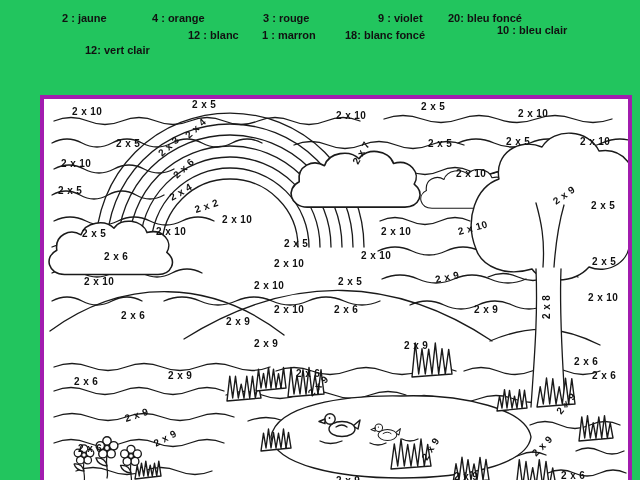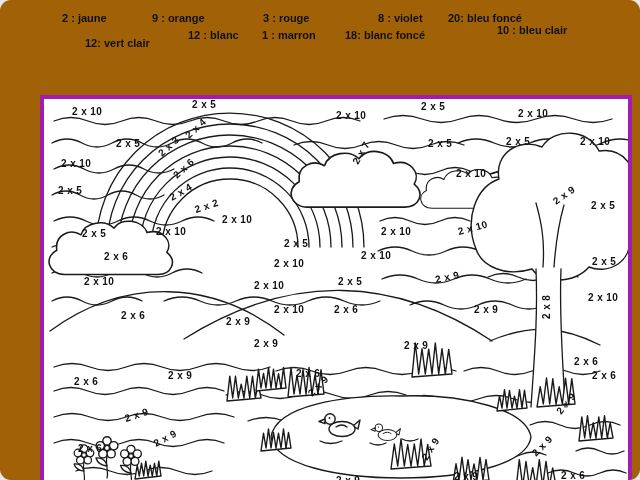--- a/index.html
+++ b/index.html
@@ -1,20 +1,19 @@
 <!DOCTYPE html>
 <html><head>
 <meta charset="utf-8">
 <style>
   html,body{margin:0;padding:0;background:#e8e8e8;}
   .page{
-    position:relative;width:640px;height:480px;background:#a16207;
+    position:relative;width:640px;height:480px;background:#22c55e;
     font-family:"Liberation Sans",sans-serif;overflow:hidden;
     margin:0 auto;
-    border-radius:11px;
   }
   .legend{position:absolute;left:0;top:0;width:640px;height:50px;}
   .li{
     position:absolute;font-size:11px;font-weight:700;color:#111;
     white-space:nowrap;font-family:"Liberation Sans",sans-serif;
   }
   .art-frame{
     position:absolute;left:40px;top:52px;width:584px;height:408px;
     border:4px solid #a21caf;box-sizing:content-box;background:#fff;margin-top:43px;
   }
@@ -23,25 +22,25 @@
     font-size:10px;font-weight:700;fill:#111;letter-spacing:.4px;
   }
 </style>
 </head>
 <body>
 
 <div class="page">
 
   <div class="legend">
     <span class="li" style="left:62px;top:12px">2 : jaune</span>
-    <span class="li" style="left:152px;top:12px">9 :  orange</span>
+    <span class="li" style="left:152px;top:12px">4 :  orange</span>
     <span class="li" style="left:263px;top:12px">3 : rouge</span>
-    <span class="li" style="left:378px;top:12px">8 : violet</span>
+    <span class="li" style="left:378px;top:12px">9 : violet</span>
     <span class="li" style="left:497px;top:24px">10 : bleu clair</span>
-    <span class="li" style="left:85px;top:37px">12: vert clair</span>
+    <span class="li" style="left:85px;top:44px">12: vert clair</span>
     <span class="li" style="left:188px;top:29px">12 : blanc</span>
     <span class="li" style="left:262px;top:29px">1 : marron</span>
     <span class="li" style="left:345px;top:29px">18: blanc foncé</span>
     <span class="li" style="left:448px;top:12px">20: bleu foncé</span>
   </div>
 
   <div class="art-frame">
     <svg id="art" viewBox="0 0 584 408" width="584" height="408">
       <g id="g-sky">
           <path stroke="#1a1a1a" stroke-width="1.3" fill="none" stroke-linecap="round" d="M 10 22 q 17 -7 34 0 q 17 7 34 0 q 17 -7 34 0 q 17 7 34 0 q 17 -7 34 0 q 17 7 34 0 q 17 -7 34 0 q 17 7 34 0 q 17 -7 34 0"></path>

